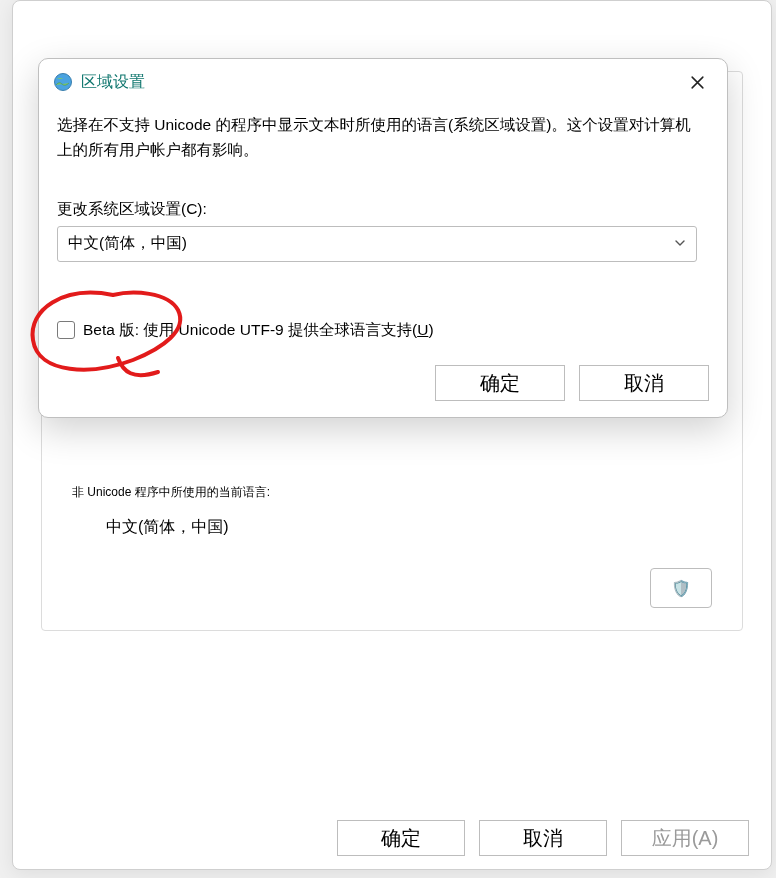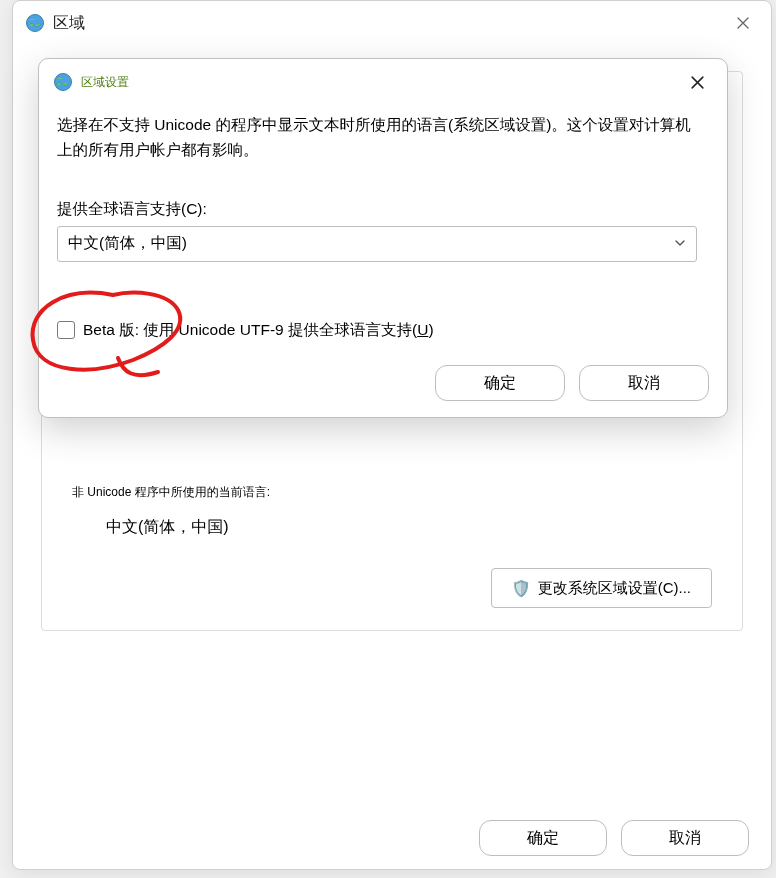--- a/index.html
+++ b/index.html
@@ -106,24 +106,24 @@
       height: 62px;
       display: flex;
       justify-content: flex-end;
       align-items: center;
       gap: 14px;
       padding-right: 22px;
     }
     .btn {
       background: #ffffff;
       border: 1px solid #bdbdbd;
-      border-radius: 12px;
+      border-radius: 0;
       height: 36px;
       min-width: 128px;
-      font-size: 16px;
+      font-size: 20px;
       cursor: pointer;
       color: #000;
     }
     .btn-disabled {
       color: #9a9a9a;
       cursor: default;
     }
     
     .modal-dialog {
       position: absolute;
@@ -138,21 +138,21 @@
       z-index: 10;
     }
     .modal-titlebar {
       height: 46px;
       display: flex;
       align-items: center;
       padding: 0 10px 0 14px;
       position: relative;
     }
     .modal-titlebar .globe-icon { margin-right: 8px; }
-    .modal-titlebar .title { font-size: 12px; color: #4d7c0f; }
+    .modal-titlebar .title { font-size: 16px; color: #0f766e; }
     .modal-titlebar .close-btn {
       position: absolute;
       right: 10px;
       top: 8px;
       width: 40px;
       height: 30px;
       display: flex;
       align-items: center;
       justify-content: center;
       color: #333;
@@ -222,54 +222,39 @@
       pointer-events: none;
     }
     
     .globe-icon svg { display:block; }
     .underline { text-decoration: underline; }
   </style>
 </head>
 <body>
 
 <div class="parent-window">
-  <div class="parent-titlebar">
-    <span class="globe-icon">
-      <svg width="20" height="20" viewBox="0 0 20 20">
-        <circle cx="10" cy="10" r="8.5" fill="#4aa3e0" stroke="#3a7fae" stroke-width="1"></circle>
-        <path d="M3 13 Q6 9 9 12 Q12 15 16 11" fill="#7cc96b" stroke="#4a8a3a" stroke-width="0.5"></path>
-        <path d="M4 7 Q7 5 10 7" fill="#7cc96b"></path>
-      </svg>
-    </span>
-    <span class="title">区域</span>
-    <div class="close-btn">
-      <svg width="14" height="14" viewBox="0 0 14 14">
-        <path d="M2 2 L12 12 M12 2 L2 12" stroke="#666" stroke-width="1.3" stroke-linecap="round"></path>
-      </svg>
-    </div>
-  </div>
 
   <div class="parent-body">
     <div class="group-box">
       <div class="group-content">
         <div class="group-label-bg"></div>
         <div class="section-label">非 Unicode 程序中所使用的当前语言:</div>
         <div class="section-value">中文(简体，中国)</div>
         <button class="change-locale-btn">
           <span class="shield-emoji">🛡️</span>
-          <span>更改系统区域设置(C)...</span>
         </button>
         <div style="clear:both"></div>
       </div>
     </div>
   </div>
 
   <div class="parent-footer">
     <button class="btn">确定</button>
     <button class="btn">取消</button>
+    <button class="btn btn-disabled">应用(A)</button>
   </div>
 </div>
 
 <div class="modal-dialog">
   <div class="modal-titlebar">
     <span class="globe-icon">
       <svg width="20" height="20" viewBox="0 0 20 20">
         <circle cx="10" cy="10" r="8.5" fill="#4aa3e0" stroke="#3a7fae" stroke-width="1"></circle>
         <path d="M3 13 Q6 9 9 12 Q12 15 16 11" fill="#7cc96b" stroke="#4a8a3a" stroke-width="0.5"></path>
         <path d="M4 7 Q7 5 10 7" fill="#7cc96b"></path>
@@ -278,21 +263,21 @@
     <span class="title">区域设置</span>
     <div class="close-btn">
       <svg width="15" height="15" viewBox="0 0 14 14">
         <path d="M2 2 L12 12 M12 2 L2 12" stroke="#222" stroke-width="1.4" stroke-linecap="round"></path>
       </svg>
     </div>
   </div>
 
   <div class="modal-body">
     <div class="desc">选择在不支持 Unicode 的程序中显示文本时所使用的语言(系统区域设置)。这个设置对计算机上的所有用户帐户都有影响。</div>
-    <div class="cur-label">提供全球语言支持(C):</div>
+    <div class="cur-label">更改系统区域设置(C):</div>
     <div class="select-box">
       <span>中文(简体，中国)</span>
       <span class="chev">
         <svg width="12" height="12" viewBox="0 0 12 12">
             <path d="M2 4 L6 8 L10 4" stroke="#555" stroke-width="1.4" fill="none" stroke-linecap="round" stroke-linejoin="round"></path>
           </svg>
       </span>
     </div>
 
     <div class="checkbox-row">

